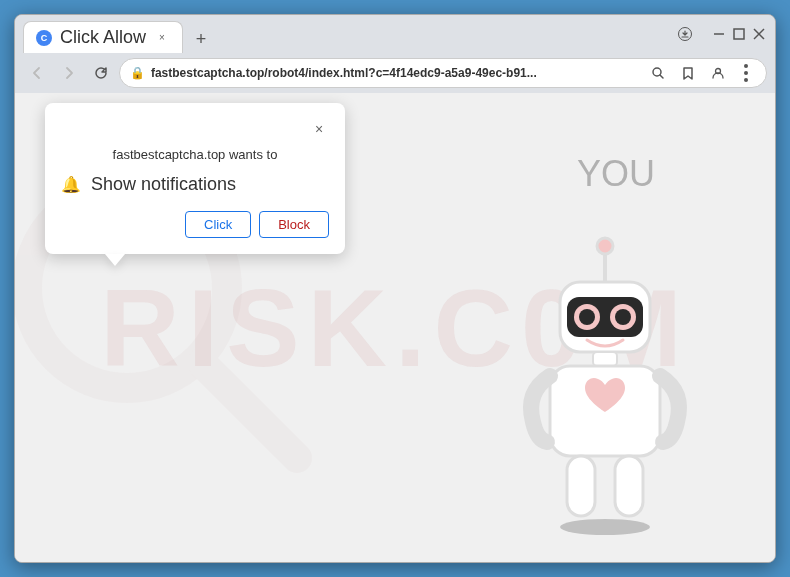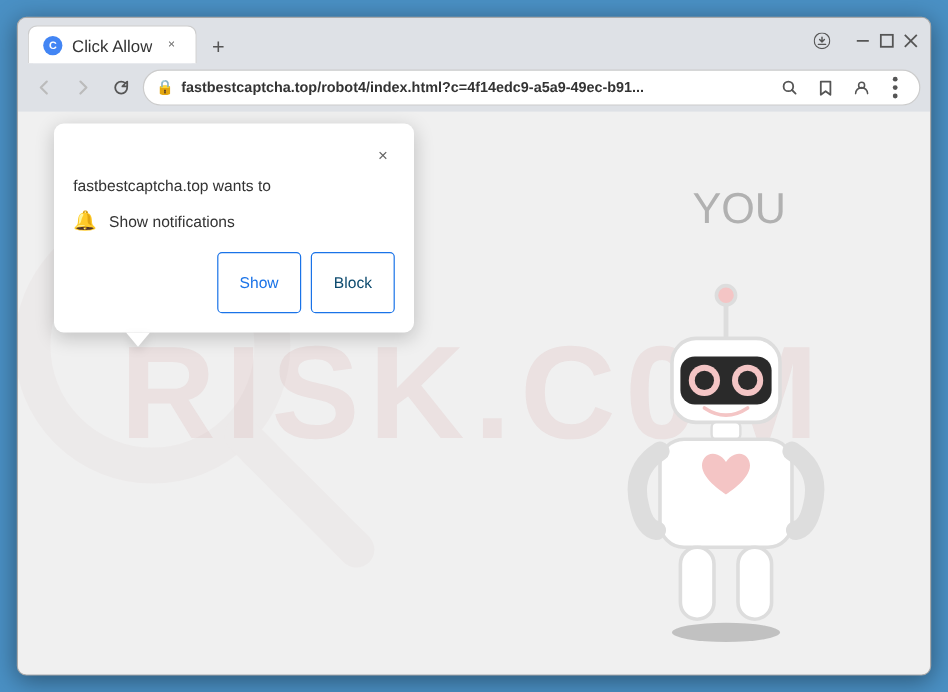--- a/index.html
+++ b/index.html
@@ -64,21 +64,21 @@
       color: white;
       font-size: 9px;
       font-weight: bold;
       flex-shrink: 0;
     }
     .tab-title {
       flex: 1;
       white-space: nowrap;
       overflow: hidden;
       text-overflow: ellipsis;
-      font-size: 14px;
+      font-size: 18px;
     }
     .tab-close {
       width: 16px;
       height: 16px;
       border-radius: 50%;
       display: flex;
       align-items: center;
       justify-content: center;
       font-size: 10px;
       color: #666;
@@ -260,54 +260,55 @@
       align-items: center;
       justify-content: center;
       font-size: 14px;
       color: #666;
       cursor: pointer;
     }
     .popup-title {
       font-size: 13px;
       color: #333;
       margin-bottom: 12px;
+      text-align: center;
     }
     .popup-notification-row {
       display: flex;
       align-items: center;
       gap: 10px;
       margin-bottom: 16px;
     }
     .bell-icon {
       font-size: 16px;
       color: #444;
     }
     .popup-notification-text {
-      font-size: 13px;
+      font-size: 18px;
       color: #333;
     }
     .popup-buttons {
       display: flex;
       justify-content: flex-end;
       gap: 8px;
     }
     .btn-allow {
       padding: 5px 18px;
       background: transparent;
       border: 1px solid #1a73e8;
       color: #1a73e8;
       border-radius: 4px;
       font-size: 13px;
       cursor: pointer;
     }
     .btn-block {
-      padding: 17px 18px;
+      padding: 5px 18px;
       background: transparent;
       border: 1px solid #1a73e8;
-      color: #0c4a6e;
+      color: #b91c1c;
       border-radius: 4px;
       font-size: 13px;
       cursor: pointer;
     }
     
     .popup-tail {
       position: absolute;
       bottom: -12px;
       left: 60px;
       width: 0;
@@ -460,20 +461,20 @@
       <div class="notification-popup">
         <div class="popup-close-row">
           <div class="popup-close">×</div>
         </div>
         <div class="popup-title">fastbestcaptcha.top wants to</div>
         <div class="popup-notification-row">
           <span class="bell-icon">🔔</span>
           <span class="popup-notification-text">Show notifications</span>
         </div>
         <div class="popup-buttons">
-          <button class="btn-allow">Show</button>
+          <button class="btn-allow">Click</button>
           <button class="btn-block">Block</button>
         </div>
         <div class="popup-tail"></div>
       </div>
     </div>
   </div>
 </div>
 
 </body></html>

